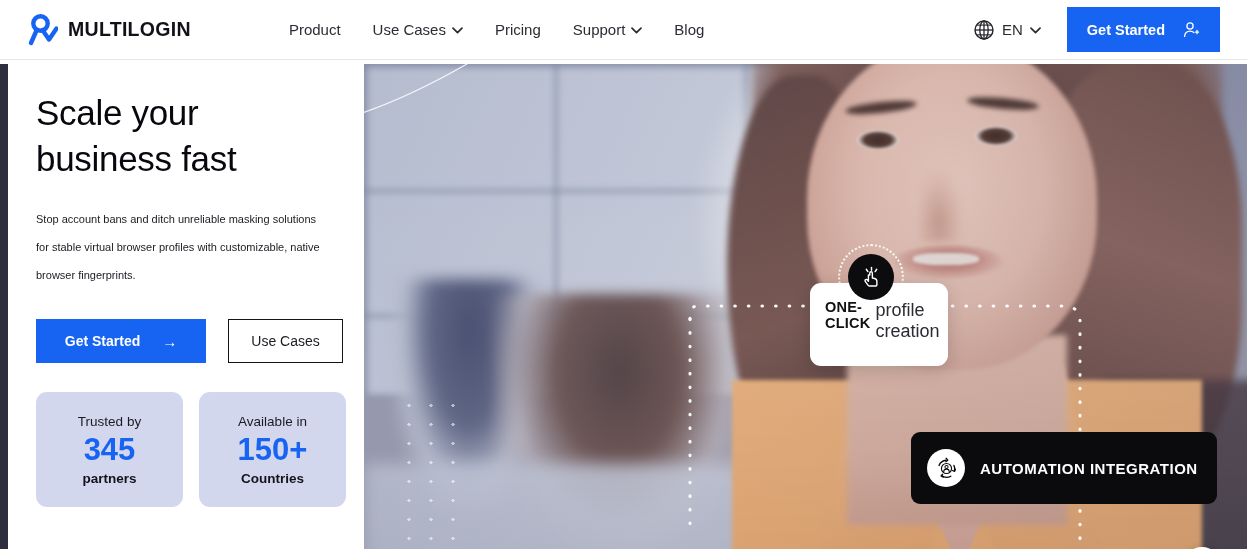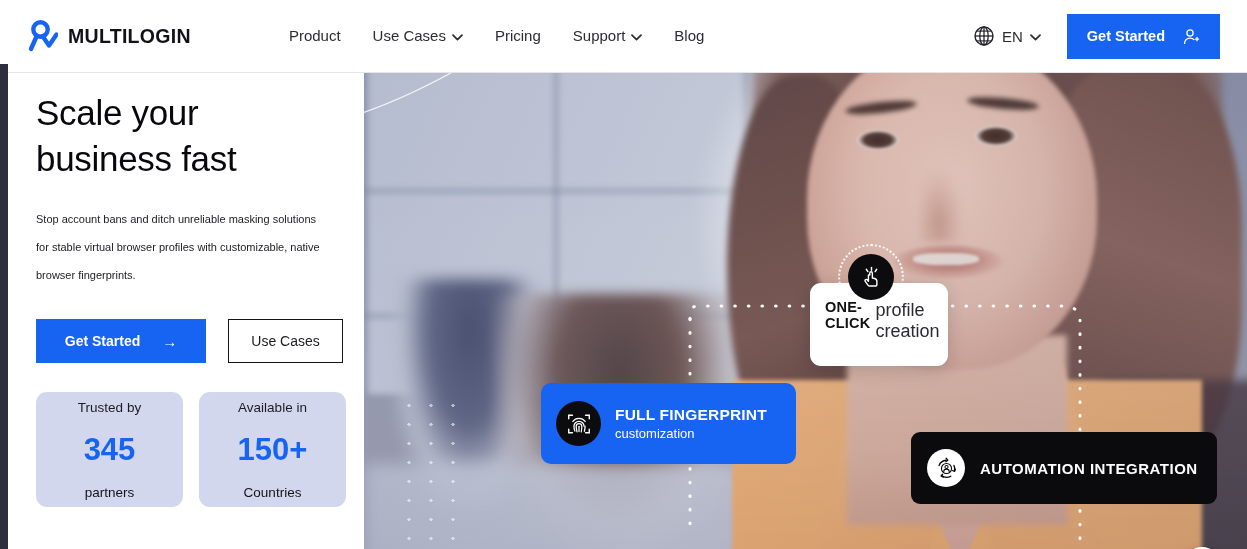--- a/index.html
+++ b/index.html
@@ -13,21 +13,21 @@
   .page { position: relative; width: 1247px; height: 549px; background:#fff; }
 
   
   .window-edge {
     position: absolute; left:0; top:64px; width:8px; height:485px;
     background:#2e2e3e; z-index: 40;
   }
 
   
   .header {
-    position: absolute; left:0; top:0; width:1247px; height:73px;
+    position: absolute; left:0; top:0; width:1247px; height:60px;
     background:#fff; display:flex; align-items:center;
     border-bottom:1px solid #e6e6e9; z-index:30;
   }
   .brand { display:flex; align-items:center; gap:10px; margin-left:28px; }
   .brand-logo { width:30px; height:32px; display:block; }
   .brand-name {
     font-size:19.5px; font-weight:bold; letter-spacing:0.3px;
     color:#111118;
   }
   .nav { display:flex; align-items:center; gap:32px; margin-left:98px; }
@@ -78,25 +78,25 @@
   .btn-secondary {
     background:#fff; color:#1b1b22; font-size:14px;
     width:115px; height:44px; display:flex; align-items:center;
     justify-content:center; cursor:pointer; border:1.4px solid #13131a;
     font-family:"Liberation Sans", sans-serif;
   }
   .stats { margin-top:29px; display:flex; gap:16px; }
   .stat-card {
     background:#d3d7ee; border-radius:11px; width:147px; height:115px;
     display:flex; flex-direction:column; align-items:center;
-    justify-content:center; gap:16px;
+    justify-content:center; gap:2px;
   }
   .stat-top { font-size:13.5px; color:#1b1b22; }
   .stat-big { font-size:31px; font-weight:bold; color:#1763f2; line-height:38px; }
-  .stat-bottom { font-size:13.5px; color:#13131a; font-weight:400; }
+  .stat-bottom { font-size:13.5px; color:#13131a; font-weight:700; }
 
   
   .hero-right {
     position:absolute; left:364px; top:64px; width:883px; height:485px;
     overflow:hidden; z-index:10;
   }
   .photo { position:absolute; inset:0; }
   
   .bg-base {
     position:absolute; inset:0;
@@ -437,43 +437,20 @@
         </g>
         <path d="M11.2 10.4 V8.4 a1.35 1.35 0 0 1 2.7 0 v5.1 l2.3 .5 c1.5 .35 2.4 1.2 2.4 2.9 v3 a2 2 0 0 1 -2 2 h-5.3 c-1 0 -1.6 -.5 -2.2 -1.3 l-2.6 -3.5 c-.5 -.7 -.3 -1.5 .4 -1.9 c.7 -.4 1.5 -.2 1.9 .4 l1 1.3 V10.4 Z" fill="none" stroke="#ffffff" stroke-width="1.45" stroke-linejoin="round"></path>
       </svg>
     </div>
 
     <div class="card-oneclick">
       <span class="oc-title">ONE-CLICK</span>
       <span class="oc-sub">profile creation</span>
     </div>
 
-    <div class="card-fingerprint">
-      <span class="fp-icon-wrap">
-        <svg viewBox="0 0 30 30" width="28" height="28">
-          <g stroke="#ffffff" stroke-width="1.5" fill="none" stroke-linecap="round">
-            <path d="M4 9.5 V5.6 H8"></path>
-            <path d="M26 9.5 V5.6 H22"></path>
-            <path d="M4 20.5 V24.4 H8"></path>
-            <path d="M26 20.5 V24.4 H22"></path>
-          </g>
-          <g stroke="#ffffff" stroke-width="1.35" fill="none" stroke-linecap="round">
-            <path d="M10.6 22.6 c-.7-1.6-1-3.2-1-5.2 0-2.9 2.4-5.3 5.4-5.3 3 0 5.4 2.4 5.4 5.3"></path>
-            <path d="M12.9 23.4 c-.6-1.6-.9-3.3-.9-5.9 0-1.6 1.3-2.9 3-2.9 1.6 0 3 1.3 3 2.9 0 2.2-.2 4.1-.6 5.9"></path>
-            <path d="M15 17.5 v5.6"></path>
-            <path d="M8.4 12.3 c1.4-2 3.8-3.4 6.6-3.4 2.8 0 5.2 1.4 6.6 3.4"></path>
-            <path d="M20.7 22.8 c.5-1.6.8-3.3.8-5.4"></path>
-          </g>
-        </svg>
-      </span>
-      <span>
-        <span class="fp-title">FULL FINGERPRINT</span><br>
-        <span class="fp-sub">customization</span>
-      </span>
-    </div>
 
     <div class="card-automation">
       <span class="au-icon-wrap">
         <svg viewBox="0 0 30 30" width="27" height="27">
           <circle cx="15" cy="15" r="5.6" fill="none" stroke="#0b0b0d" stroke-width="1.25"></circle>
           <circle cx="15" cy="13.3" r="1.75" fill="none" stroke="#0b0b0d" stroke-width="1.15"></circle>
           <path d="M11.9 18.6 c0-1.8 1.4-2.9 3.1-2.9 c1.7 0 3.1 1.1 3.1 2.9" fill="none" stroke="#0b0b0d" stroke-width="1.15" stroke-linecap="round"></path>
           <path d="M6.7 11.6 A9.3 9.3 0 0 1 14.5 5.8" fill="none" stroke="#0b0b0d" stroke-width="1.5" stroke-linecap="round"></path>
           <path d="M23.3 11.6 A9.3 9.3 0 0 1 23.9 17.8" fill="none" stroke="#0b0b0d" stroke-width="1.5" stroke-linecap="round"></path>
           <path d="M19.8 23.6 A9.3 9.3 0 0 1 9.2 22.4" fill="none" stroke="#0b0b0d" stroke-width="1.5" stroke-linecap="round"></path>

